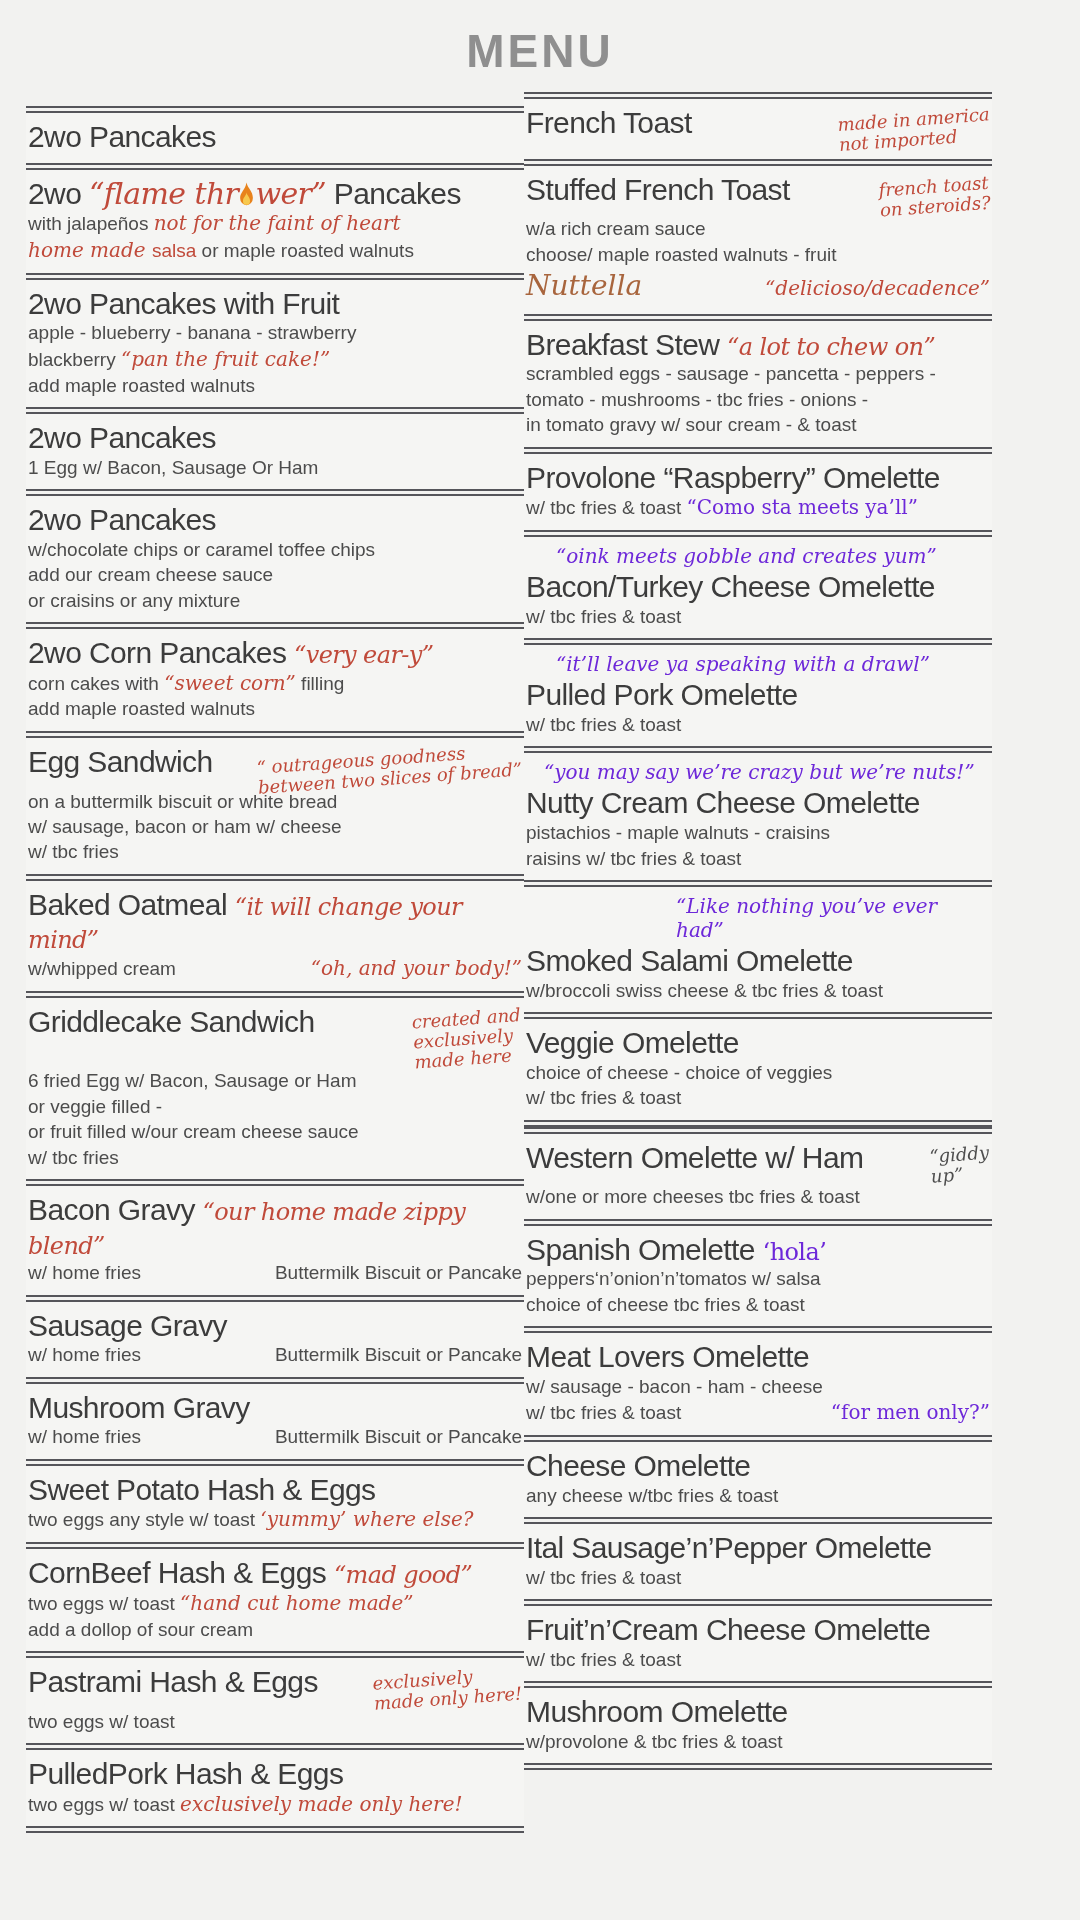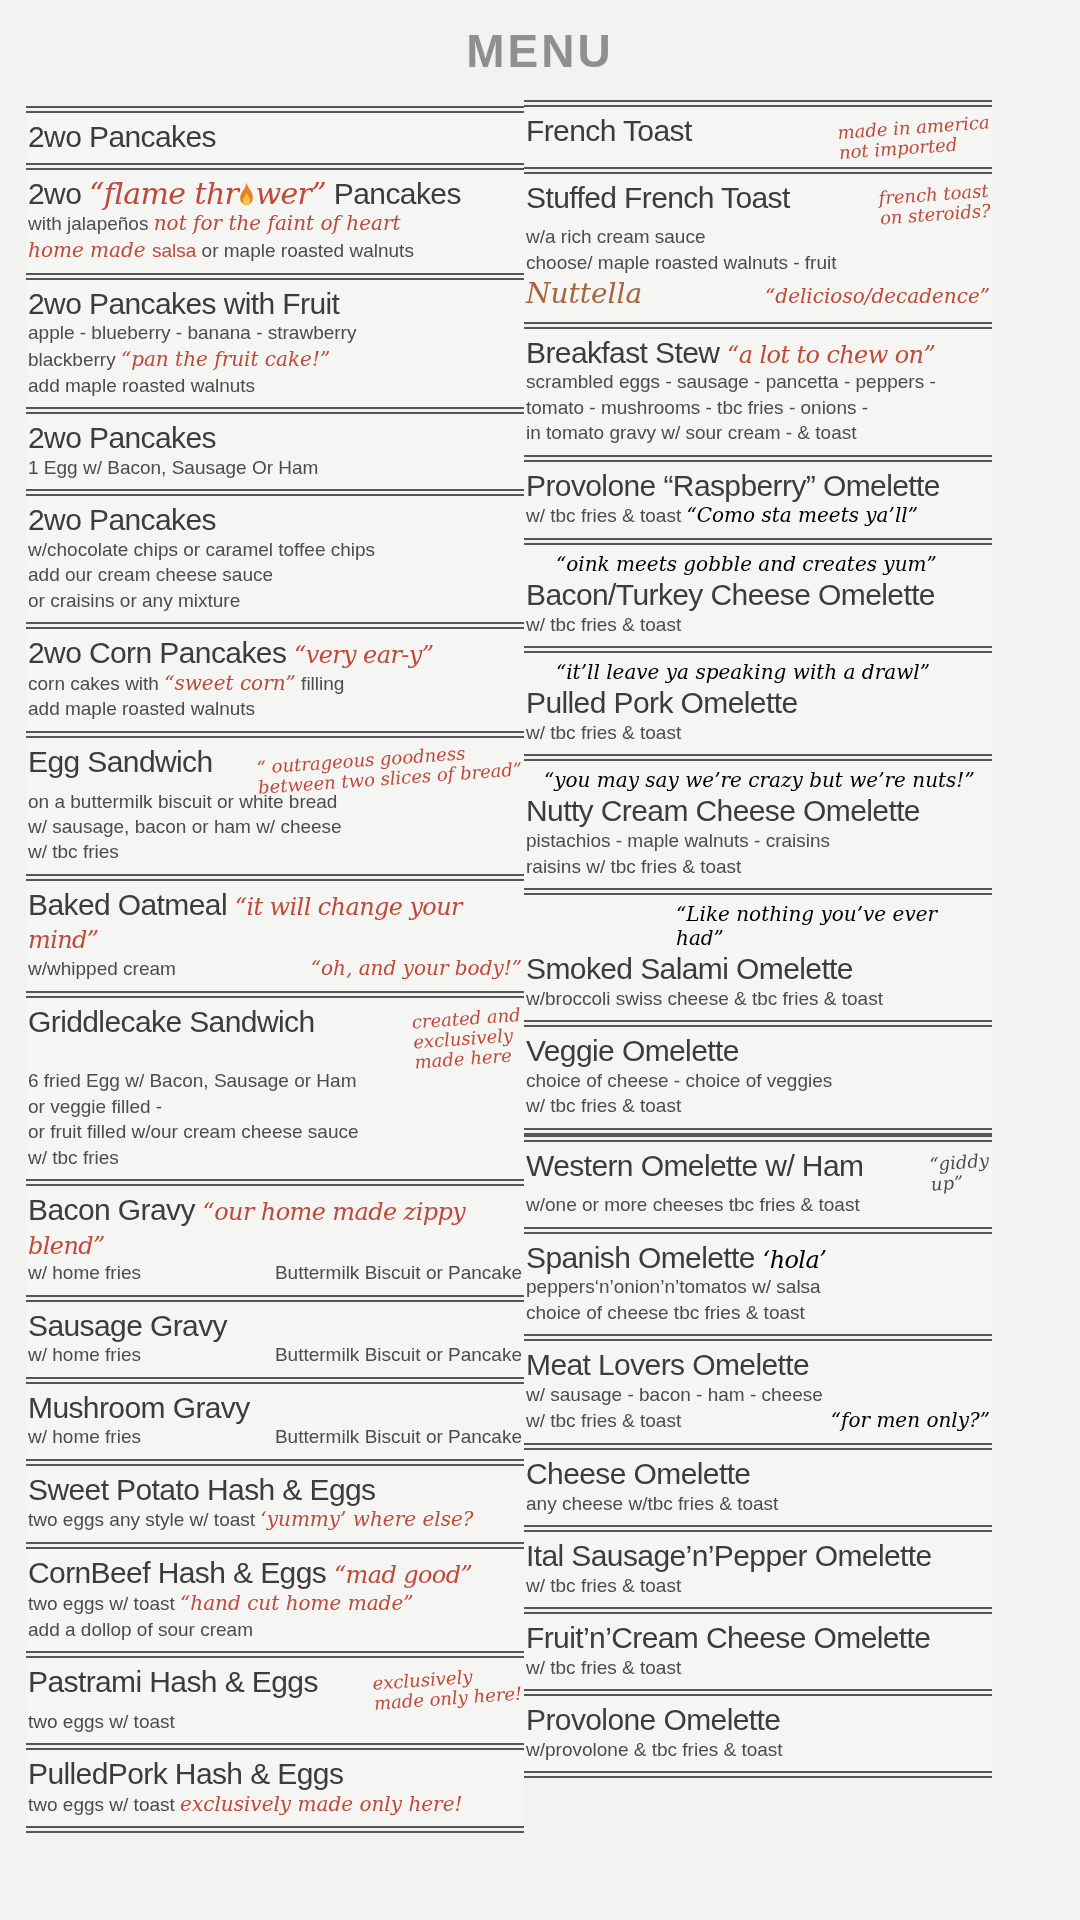--- a/index.html
+++ b/index.html
@@ -3,36 +3,36 @@
 <meta charset="utf-8">
 <style>
   html,body{margin:0;padding:0;}
   body{background:#e9e9e7;font-family:"Liberation Sans",sans-serif;}
   #page{position:relative;width:1080px;height:1920px;background:#f2f2f0;overflow:hidden;margin:0 auto;}
   #menu-header{text-align:center;margin:0;padding:24px 0 14px 0;}
   #menu-title{font-size:46px;font-weight:bold;letter-spacing:3px;color:#8f8f8f;font-family:"Liberation Sans",sans-serif;}
   #cols{display:flex;padding:0 26px;}
   .col{display:flex;flex-direction:column;}
   #col-left{flex:0 0 498px;margin-top:14px;}
-  #col-right{flex:0 0 468px;margin-top:8px;}
+  #col-right{flex:0 0 468px;margin-top:0;}
   .rule{height:3px;border-top:2px solid #55555a;border-bottom:2px solid #55555a;}
   .item{padding:7px 2px 9px 2px;background:#f5f5f3;}
   .title-row{display:flex;align-items:flex-start;}
   .item-title{margin:0;font-weight:normal;font-size:30px;letter-spacing:-0.6px;line-height:1.12;color:#3c3c3c;}
   .pre-note{font-family:"DejaVu Serif",serif;font-style:italic;font-size:21px;color:#4e4e4e;line-height:1.15;margin-bottom:2px;}
   .title-note{margin-left:auto;transform:rotate(-4deg);font-family:"DejaVu Serif",serif;font-style:italic;font-size:18px;line-height:1.1;padding:4px 0 0 10px;white-space:nowrap;}
   .title-note.rs{color:#c04a3a;}
   .title-note.ds{color:#4e4e4e;}
   .desc-line{font-size:19px;color:#4c4c4c;line-height:1.34;}
   .desc-line.split{display:flex;justify-content:space-between;align-items:baseline;}
   .seg-title{font-size:30px;letter-spacing:-0.6px;color:#3c3c3c;}
   .seg-plain{color:#4c4c4c;}
   .seg-rplain{color:#c04a3a;}
   .seg-rscript{font-family:"DejaVu Serif",serif;font-style:italic;color:#c04a3a;font-size:20px;}
-  .seg-dscript{font-family:"DejaVu Serif",serif;font-style:italic;color:#000000;font-size:20px;}
+  .seg-dscript{font-family:"DejaVu Serif",serif;color:#6d28d9;font-size:20px;}
   .seg-bscript{font-family:"DejaVu Serif",serif;font-style:italic;color:#a8653d;font-size:28px;}
   .item-title .seg-rscript{font-size:24px;}
   .item-title .seg-rscript.lg{font-size:30px;}
   .item-title .seg-dscript{font-size:24px;}
   .flame{display:inline-block;width:17px;height:27px;vertical-align:-4px;}
 </style>
 </head>
 <body>
 
 <div id="page">
@@ -324,20 +324,20 @@
         <div class="rule"></div>
         <section class="item">
           <div class="title-row">
             <h3 class="item-title"><span class="seg-title">Fruit’n’Cream Cheese Omelette</span></h3>
           </div>
           <div class="desc-line"><span class="seg-plain">w/ tbc fries &amp; toast</span></div>
         </section>
         <div class="rule"></div>
         <section class="item">
           <div class="title-row">
-            <h3 class="item-title"><span class="seg-title">Provolone Omelette</span></h3>
+            <h3 class="item-title"><span class="seg-title">Mushroom Omelette</span></h3>
           </div>
           <div class="desc-line"><span class="seg-plain">w/provolone &amp; tbc fries &amp; toast</span></div>
         </section>
         <div class="rule"></div>
       </div>
   </div>
 </div>
 
 </body></html>

